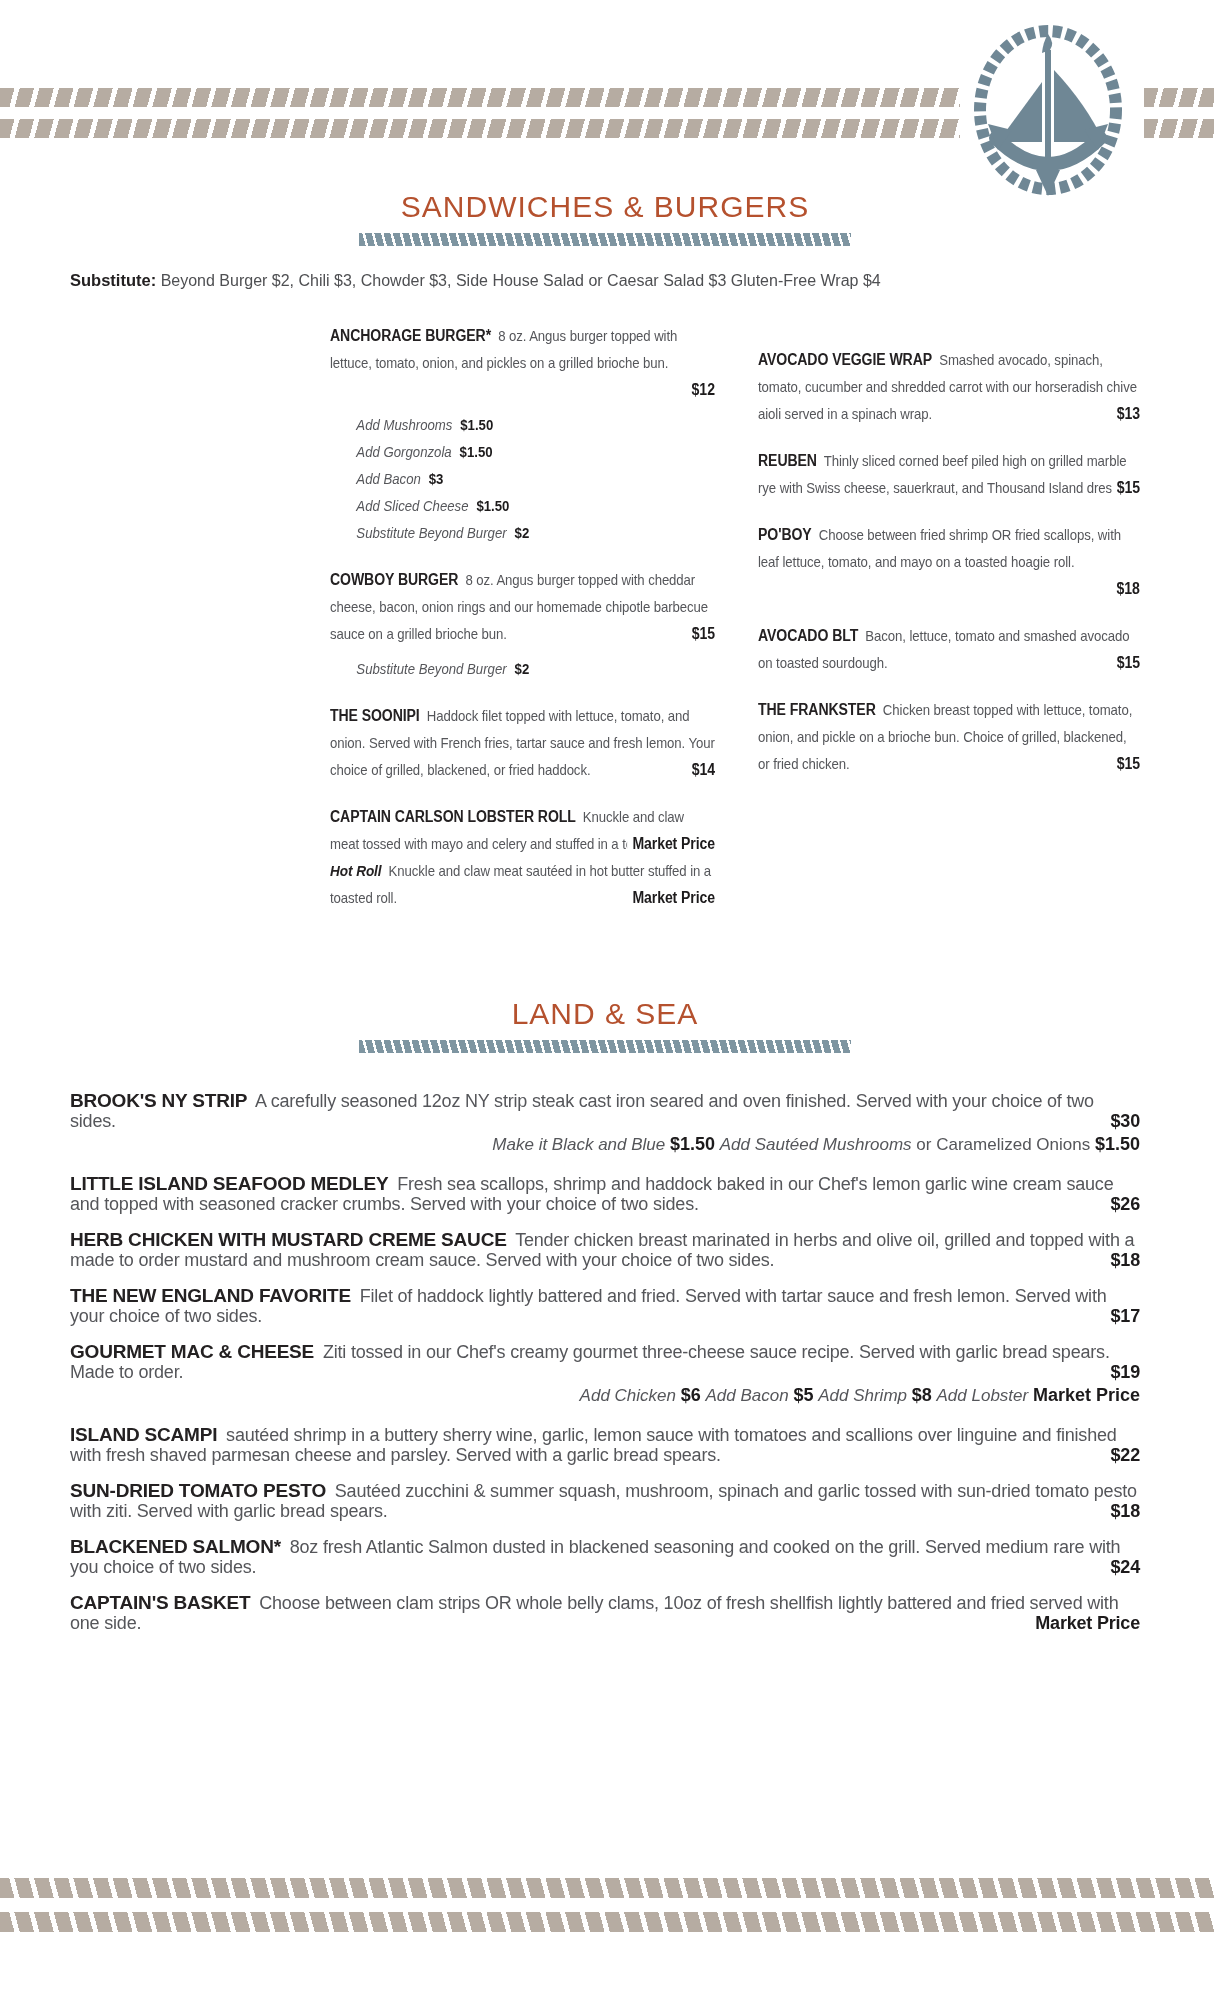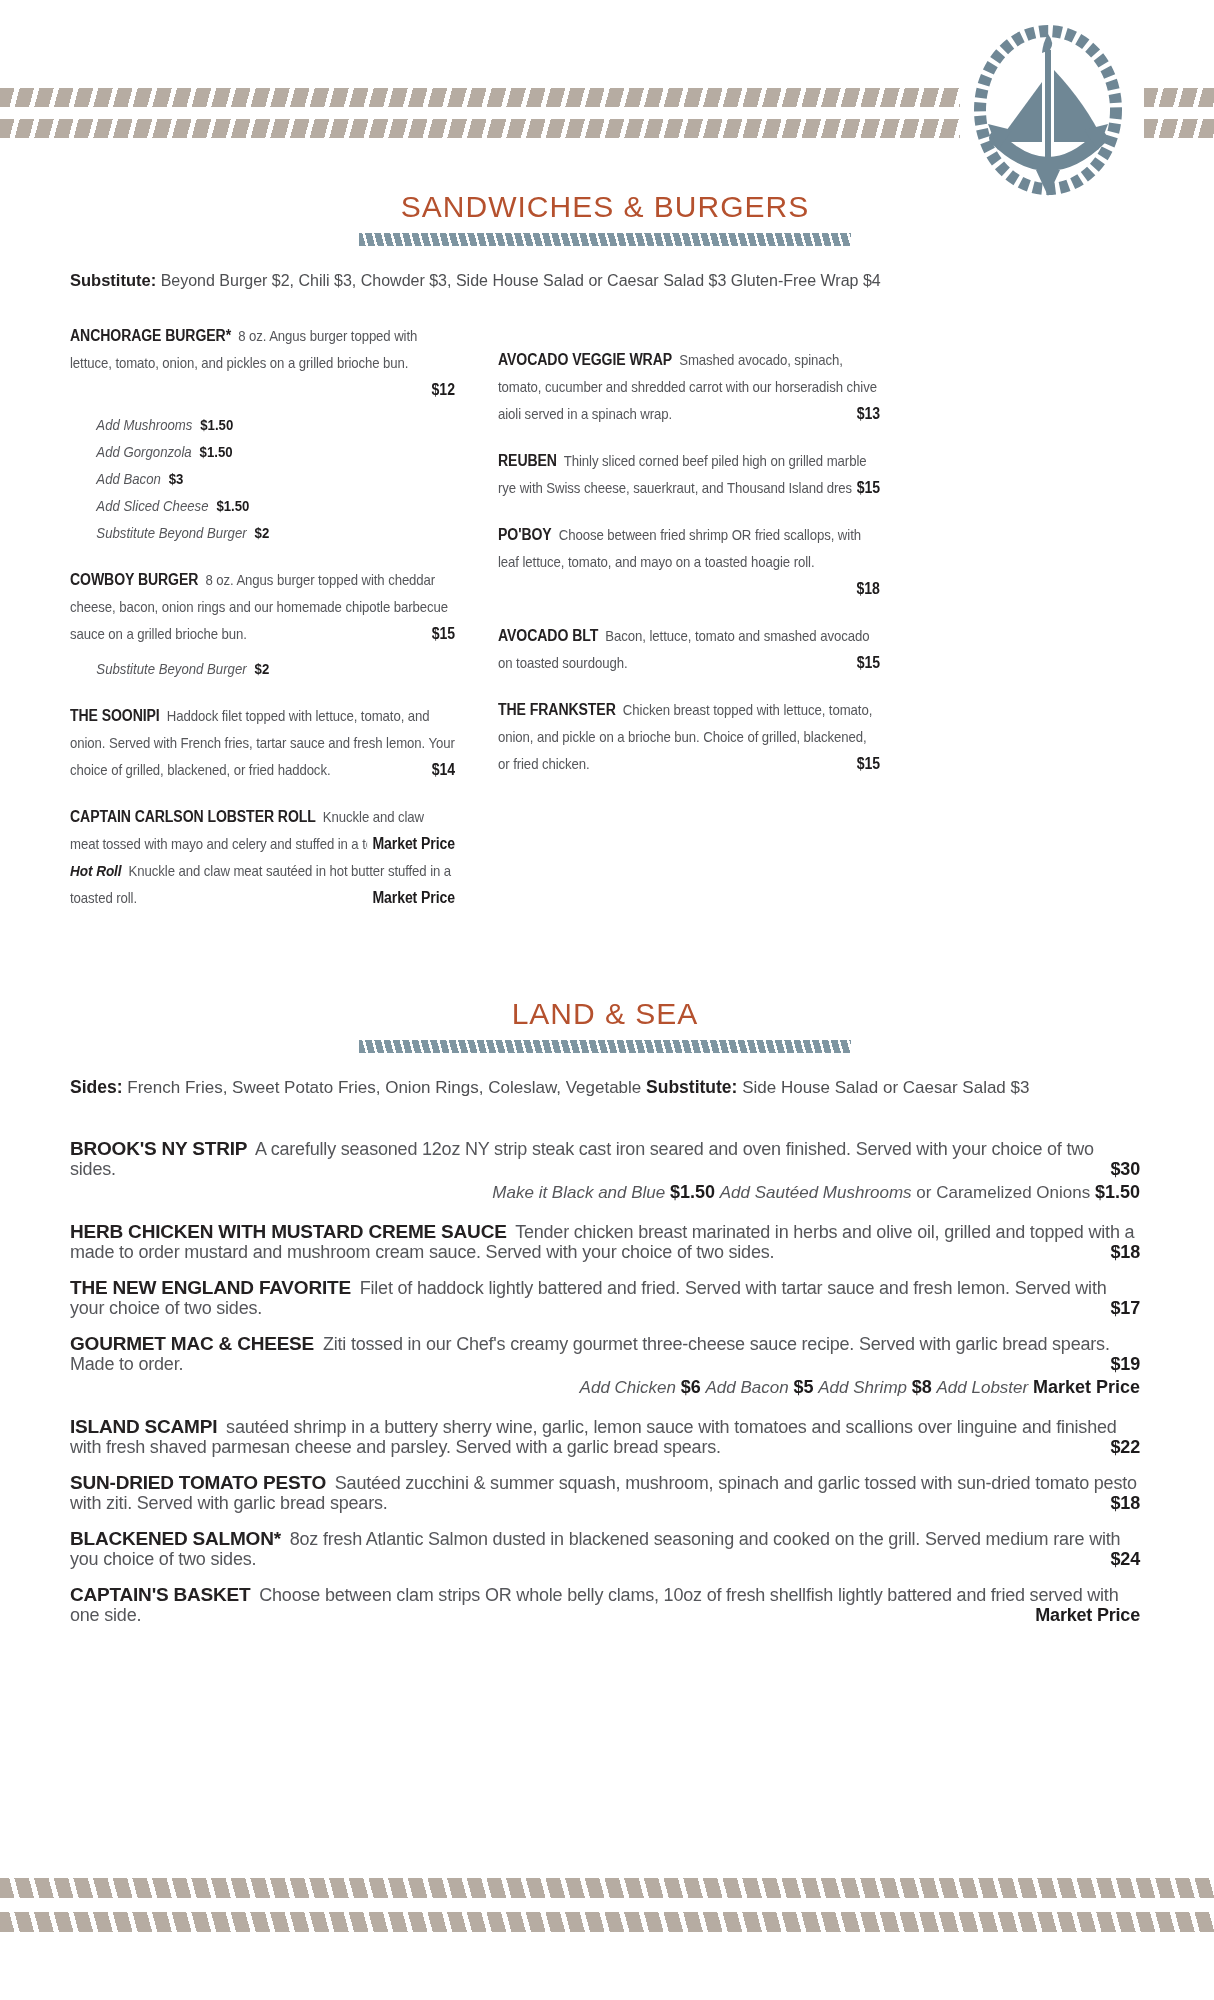--- a/index.html
+++ b/index.html
@@ -21,21 +21,21 @@
   
   .content{position:absolute;left:70px;top:190px;width:1070px;}
   h1.sec-title{margin:0;text-align:center;font-size:30px;font-weight:400;letter-spacing:1px;color:#b5512e;line-height:34px;}
   .squiggle{width:492px;height:13px;margin:9px auto 0;
             background:repeating-linear-gradient(75deg,#7e95a1 0 6.5px,#ffffff 6.5px 9px);}
   .intro{margin-top:21px;font-size:16px;line-height:26px;color:#4e4f52;}
   .intro .ib{font-weight:700;color:#232021;font-size:16.5px;}
   .intro-land{font-size:17px;}
   .intro-land .ib{font-size:17.5px;}
   
-  .cols{display:flex;margin-top:28px;gap:43px;}
+  .cols{display:flex;margin-top:28px;gap:43px;justify-content:flex-end;}
   .colwrap{width:385px;}
   .colwrap.r{width:382px;margin-top:24px;}
   .colinner{width:438px;transform:scaleX(0.879);transform-origin:0 0;}
   .colwrap.r .colinner{width:434px;transform:scaleX(0.880);}
   .menu-item{margin-top:20px;}
   .colinner .menu-item:first-child{margin-top:0;}
   .itext{position:relative;margin:0;font-size:15px;line-height:27px;color:#55565a;letter-spacing:-0.1px;}
   .iname{font-weight:700;color:#242122;font-size:16px;margin-right:4px;}
   .ilead{font-weight:700;font-style:italic;color:#242122;font-size:15.5px;margin-right:4px;}
   .iprice{position:absolute;right:0;bottom:0;font-weight:700;color:#1d1b1c;font-size:16px;background:#fff;padding-left:6px;}
@@ -140,27 +140,27 @@
                 <p class="itext"><span class="iname">THE FRANKSTER</span> <span class="idesc">Chicken breast topped with lettuce, tomato, onion, and pickle on a brioche bun. Choice of grilled, blackened, or fried chicken.</span><span class="iprice">$15</span></p>
               </div>
             </div>
           </div>
       </div>
     </section>
 
     <section class="sec-land">
       <h1 class="sec-title">LAND &amp; SEA</h1>
       <div class="squiggle"></div>
-      <div class="intro intro-land" id="intro-1">
-          <div class="intro-line"><span class="ib">Sides:</span> <span class="ir">French Fries, Sweet Potato Fries, Onion Rings, Coleslaw, Vegetable</span> <span class="ib">Substitute:</span> <span class="ir">Side House Salad or Caesar Salad $3</span></div>
-        </div>
       <div class="land-items" id="land-items">
           <div class="menu-item">
             <p class="itext"><span class="iname">BROOK'S NY STRIP</span> <span class="idesc">A carefully seasoned 12oz NY strip steak cast iron seared and oven finished. Served with your choice of two sides.</span><span class="iprice">$30</span></p>
             <div class="note-line"><span class="ni">Make it Black and Blue</span> <span class="nb">$1.50</span> <span class="ni">Add Sautéed Mushrooms</span> <span class="nr">or Caramelized Onions</span> <span class="nb">$1.50</span></div>
+          </div>
+          <div class="menu-item">
+            <p class="itext"><span class="iname">LITTLE ISLAND SEAFOOD MEDLEY</span> <span class="idesc">Fresh sea scallops, shrimp and haddock baked in our Chef's lemon garlic wine cream sauce and topped with seasoned cracker crumbs. Served with your choice of two sides.</span><span class="iprice">$26</span></p>
           </div>
           <div class="menu-item">
             <p class="itext"><span class="iname">HERB CHICKEN WITH MUSTARD CREME SAUCE</span> <span class="idesc">Tender chicken breast marinated in herbs and olive oil, grilled and topped with a made to order mustard and mushroom cream sauce. Served with your choice of two sides.</span><span class="iprice">$18</span></p>
           </div>
           <div class="menu-item">
             <p class="itext"><span class="iname">THE NEW ENGLAND FAVORITE</span> <span class="idesc">Filet of haddock lightly battered and fried. Served with tartar sauce and fresh lemon. Served with your choice of two sides.</span><span class="iprice">$17</span></p>
           </div>
           <div class="menu-item">
             <p class="itext"><span class="iname">GOURMET MAC &amp; CHEESE</span> <span class="idesc">Ziti tossed in our Chef's creamy gourmet three-cheese sauce recipe. Served with garlic bread spears. Made to order.</span><span class="iprice">$19</span></p>
             <div class="note-line"><span class="ni">Add Chicken</span> <span class="nb">$6</span> <span class="ni">Add Bacon</span> <span class="nb">$5</span> <span class="ni">Add Shrimp</span> <span class="nb">$8</span> <span class="ni">Add Lobster</span> <span class="nb">Market Price</span></div>

